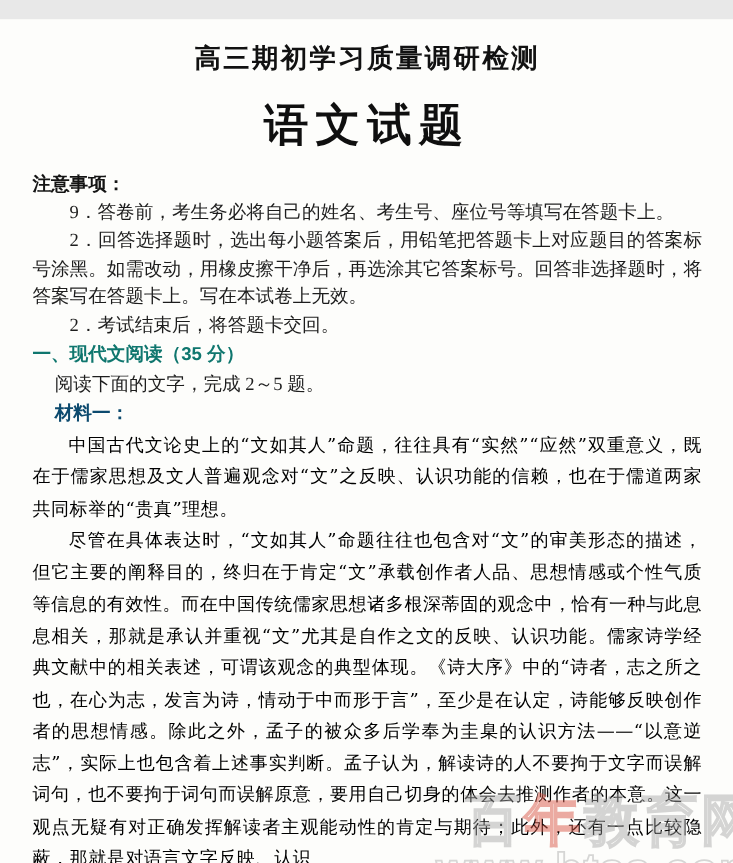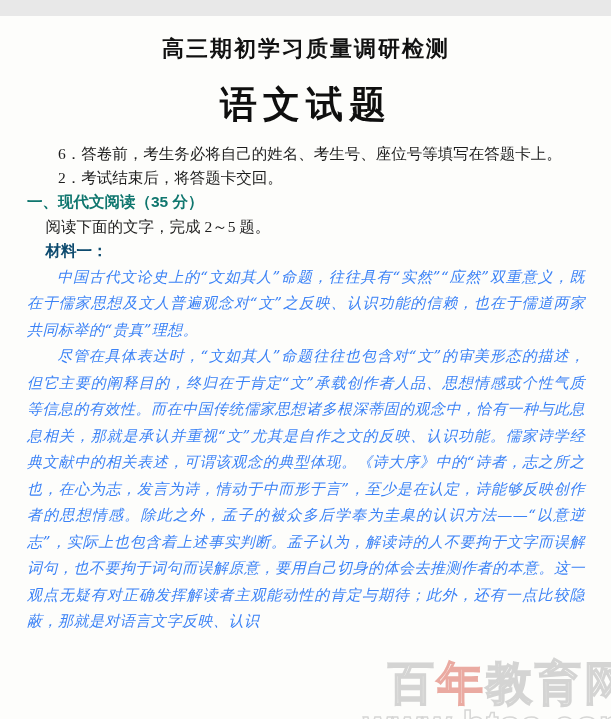--- a/index.html
+++ b/index.html
@@ -81,24 +81,23 @@
     line-height: 24.5px;
     color: #0c4a6e;
   }
 
   .material p {
     margin: 0;
     text-indent: 2em;
     font-size: 15px;
     line-height: 26.5px;
     text-align: justify;
-    font-style: italic;
     font-family: "DejaVu Serif", serif;
     letter-spacing: 0.5px;
-    color: #3b82f6;
+    color: #000000;
   }
 
   .watermark {
     position: absolute;
     right: -22px;
     bottom: -8px;
     text-align: right;
     pointer-events: none;
     opacity: 0.55;
     line-height: 1;
@@ -126,21 +125,23 @@
 </head>
 <body>
 
 <div class="page">
   <div class="inner">
 
     <h1 class="title">高三期初学习质量调研检测</h1>
     <h2 class="subtitle">语文试题</h2>
 
     <div class="notice">
-      <p class="notice-item">6．答卷前，考生务必将自己的姓名、考生号、座位号等填写在答题卡上。</p>
+      <div class="notice-heading">注意事项：</div>
+      <p class="notice-item">9．答卷前，考生务必将自己的姓名、考生号、座位号等填写在答题卡上。</p>
+      <p class="notice-item">2．回答选择题时，选出每小题答案后，用铅笔把答题卡上对应题目的答案标号涂黑。如需改动，用橡皮擦干净后，再选涂其它答案标号。回答非选择题时，将答案写在答题卡上。写在本试卷上无效。</p>
       <p class="notice-item">2．考试结束后，将答题卡交回。</p>
     </div>
 
     <div class="section">
       <p class="sec-heading">一、现代文阅读（35 分）</p>
       <p class="instruction">阅读下面的文字，完成 2～5 题。</p>
       <p class="material-label">材料一：</p>
     </div>
 
     <div class="material">

